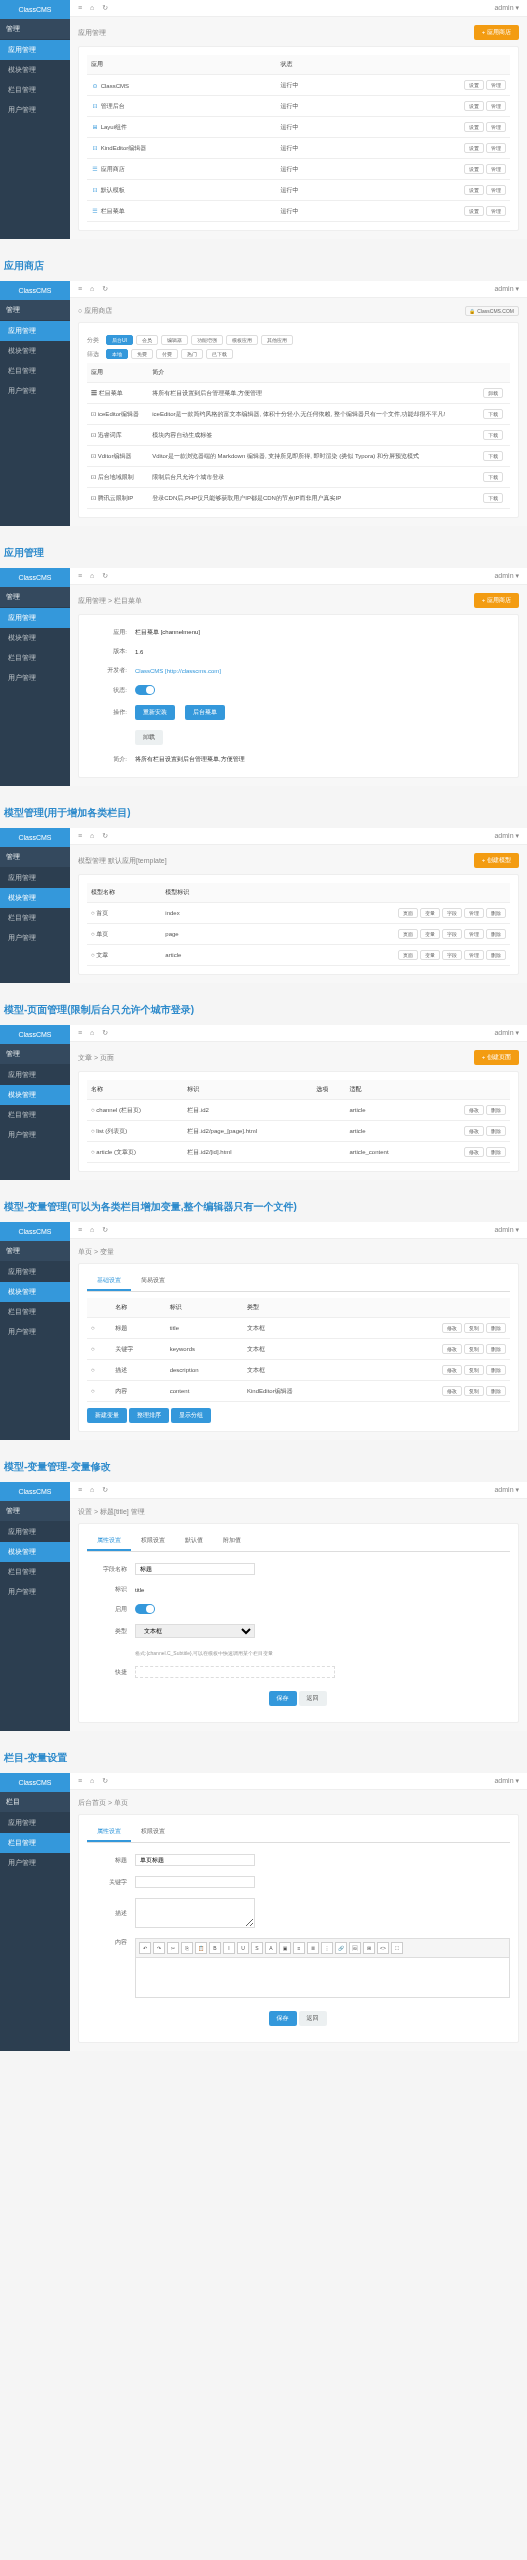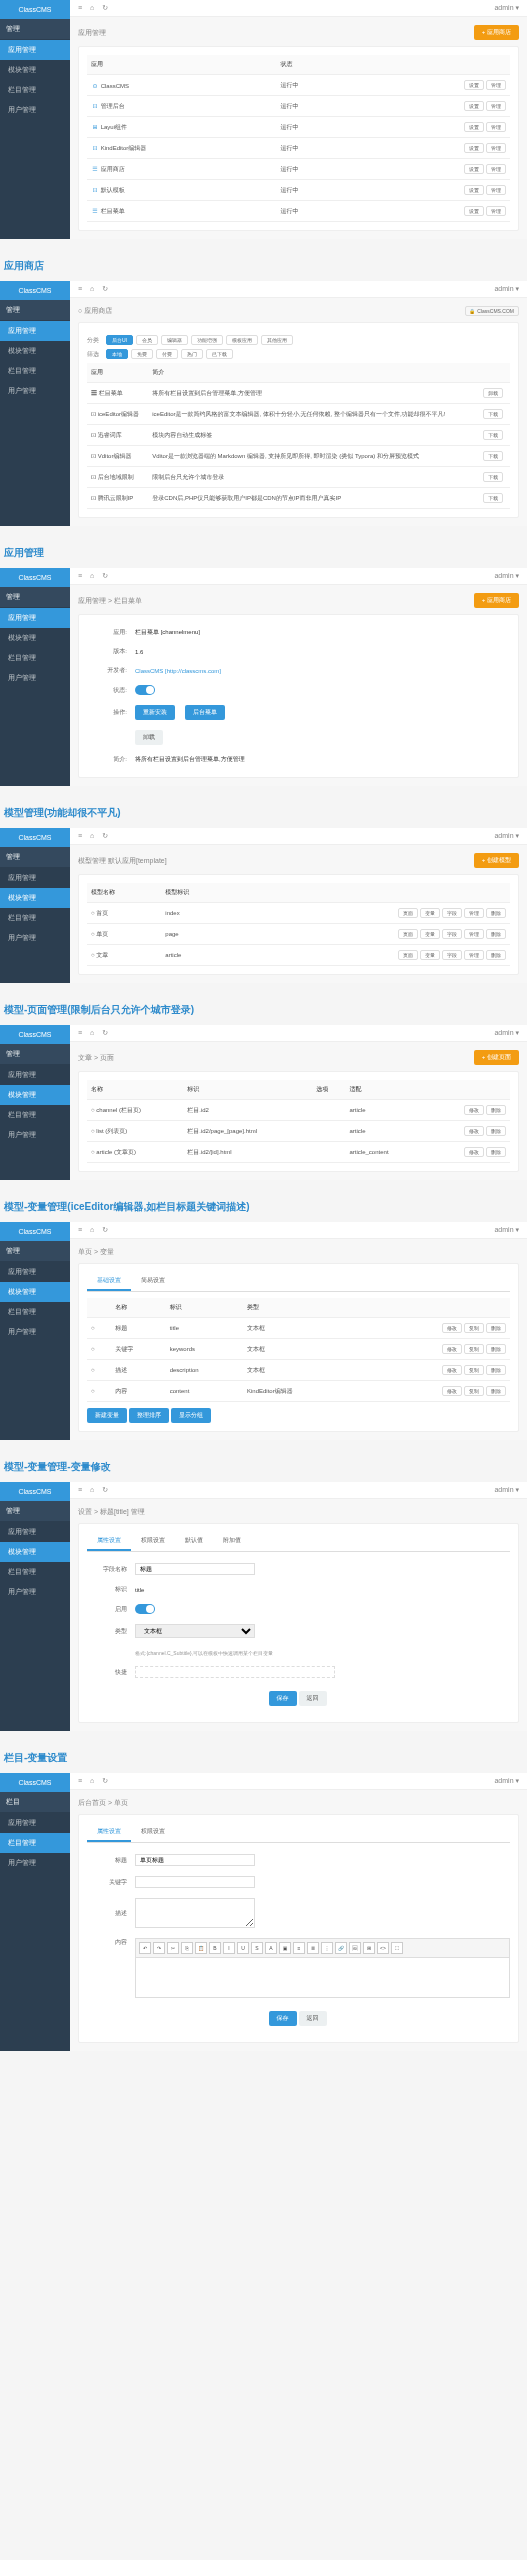--- a/index.html
+++ b/index.html
@@ -260,21 +260,21 @@
           </div>
 <div class="form-row">
             <span class="form-lbl">简介:</span>
             <span class="form-val">将所有栏目设置到后台管理菜单,方便管理</span>
           </div>
 </div>
 </div>
 </div>
 </div>
 
-<div class="section-title">模型管理(功能却很不平凡)</div>
+<div class="section-title">模型管理(用于增加各类栏目)</div>
 <div class="screen">
 <div class="sidebar">
 <div class="brand"><span>ClassCMS</span></div>
 <div class="side-head"><span>管理</span></div>
 <div class="side-item"><span>应用管理</span></div>
 <div class="side-item active"><span>模块管理</span></div>
 <div class="side-item"><span>栏目管理</span></div>
 <div class="side-item"><span>用户管理</span></div>
 </div>
 <div class="main">
@@ -376,21 +376,21 @@
                 <td>article_content</td>
                 <td style="text-align:right"><span class="act-btn">修改</span><span class="act-btn">删除</span></td>
               </tr>
 </tbody>
           </table>
 </div>
 </div>
 </div>
 </div>
 
-<div class="section-title">模型-变量管理(iceEditor编辑器,如栏目标题关键词描述)</div>
+<div class="section-title">模型-变量管理(可以为各类栏目增加变量,整个编辑器只有一个文件)</div>
 <div class="screen">
 <div class="sidebar">
 <div class="brand"><span>ClassCMS</span></div>
 <div class="side-head"><span>管理</span></div>
 <div class="side-item"><span>应用管理</span></div>
 <div class="side-item active"><span>模块管理</span></div>
 <div class="side-item"><span>栏目管理</span></div>
 <div class="side-item"><span>用户管理</span></div>
 </div>
 <div class="main">

